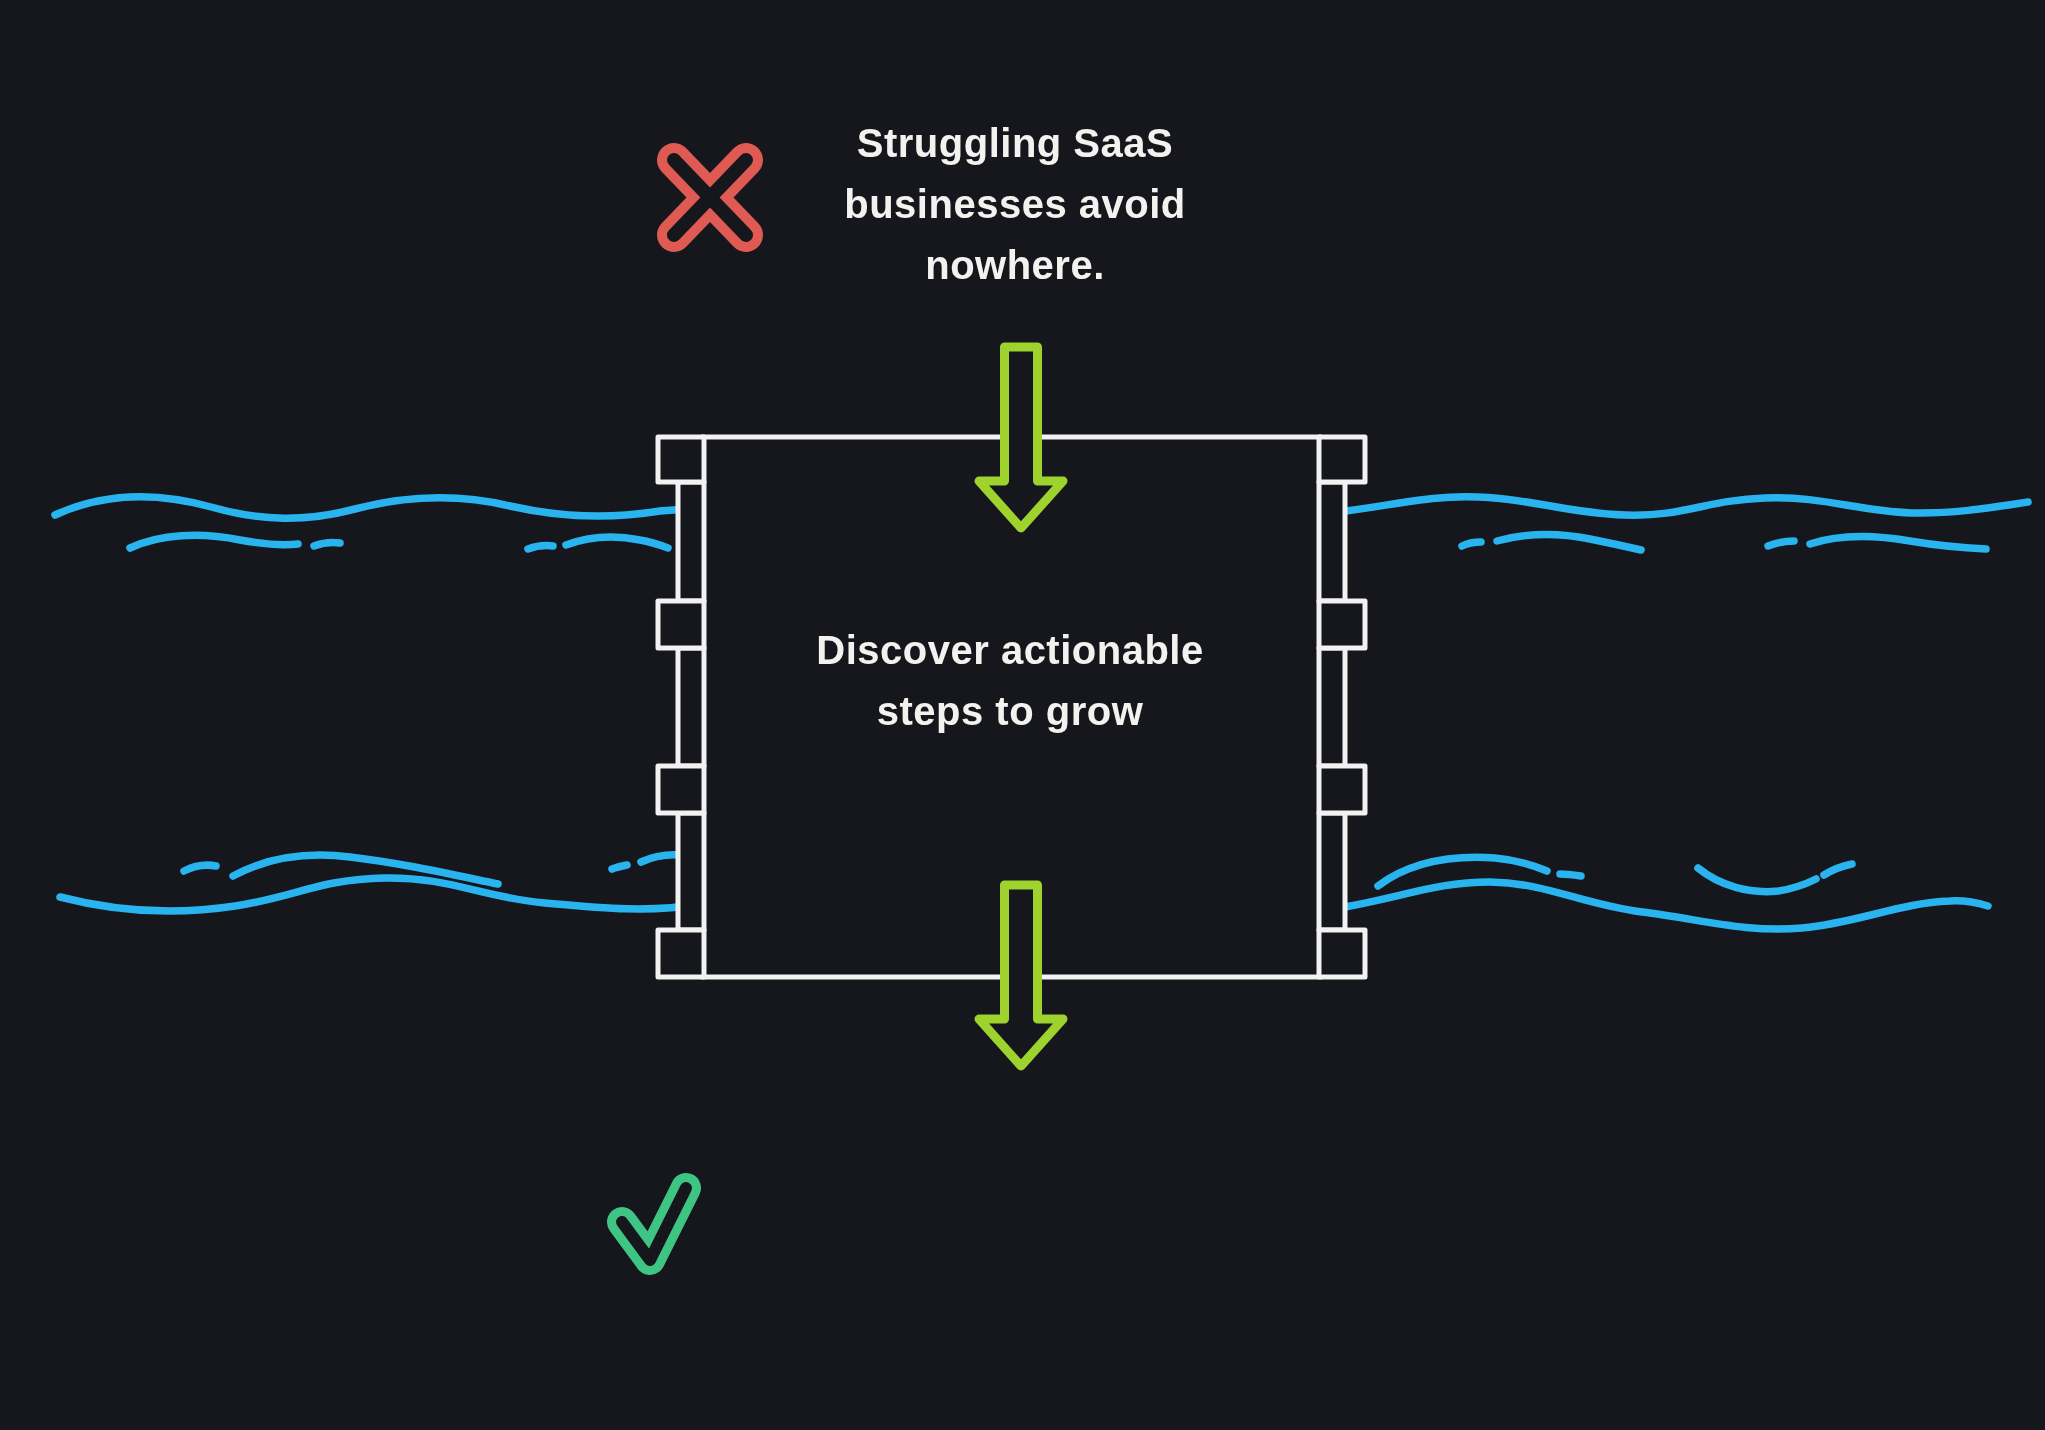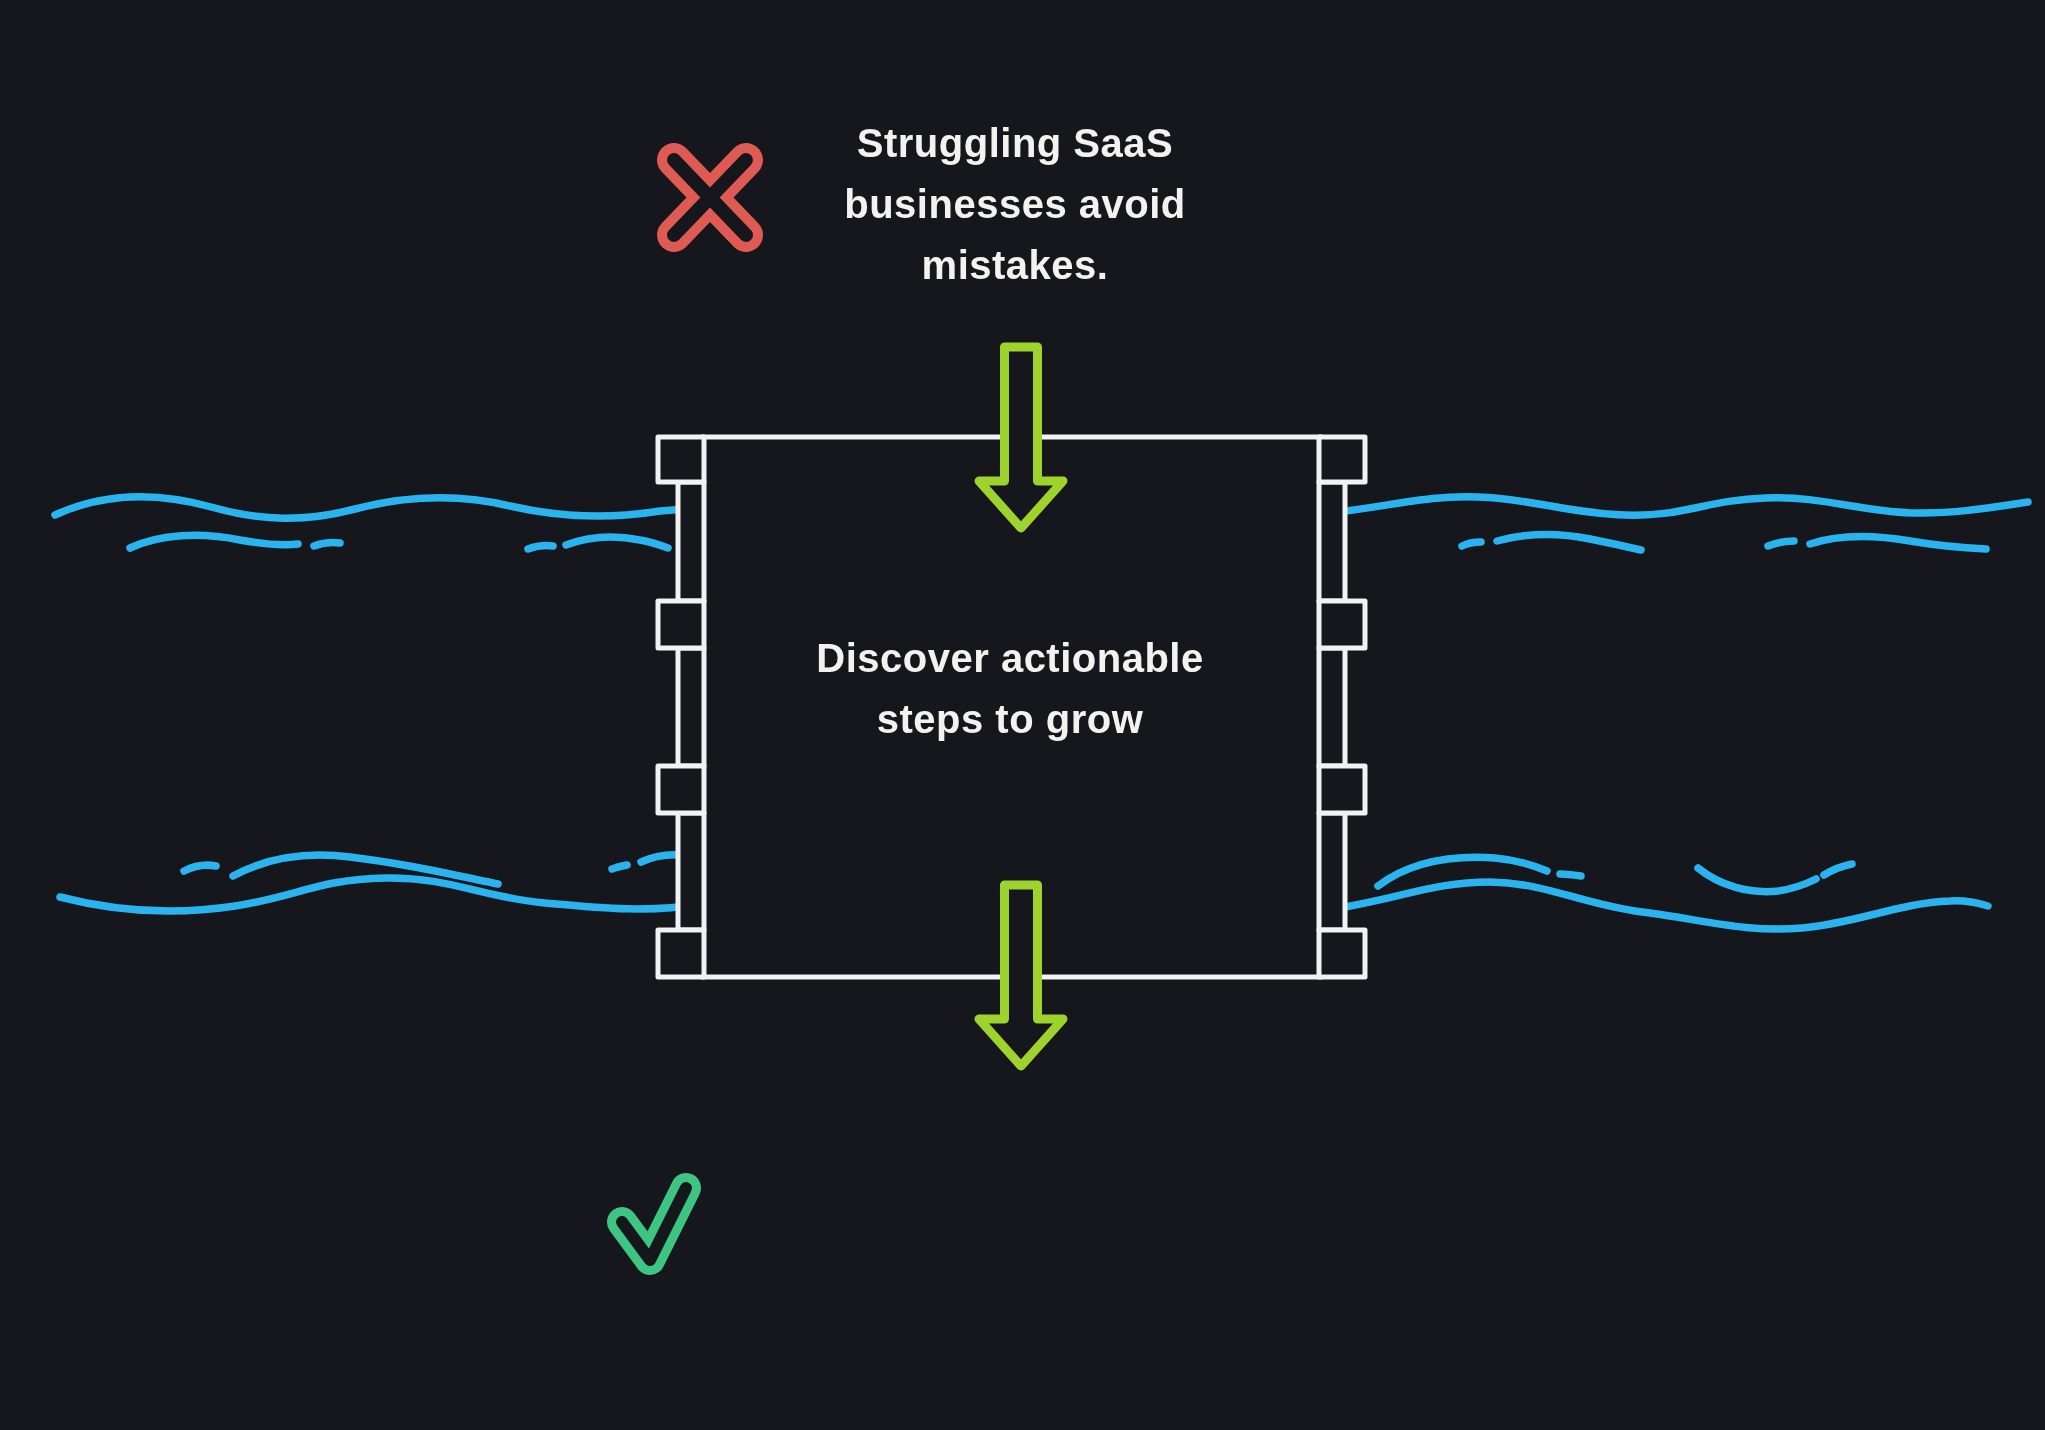--- a/index.html
+++ b/index.html
@@ -15,21 +15,21 @@
     position:absolute;
     text-align:center;
     color:#f4f2ee;
     font-weight:700;
     font-size:40px;
     line-height:61px;
     letter-spacing:0.5px;
     white-space:nowrap;
   }
   #caption-top   {left:765px; top:113px;  width:500px;}
-  #caption-middle{left:730px; top:620px;  width:560px;margin-top:8px;}
+  #caption-middle{left:730px; top:620px;  width:560px;}
   #caption-bottom{left:630px; top:1162px; width:560px;}
 </style>
 </head>
 <body>
 
 <div id="canvas">
 
   <svg id="art" viewBox="0 0 2045 1430">
 
     <rect x="0" y="0" width="2045" height="1430" fill="#15171c"></rect>
@@ -114,21 +114,21 @@
       </g>
       <g fill="none" stroke-width="12" stroke-linecap="round" stroke-linejoin="round" stroke="#15171c">
         <path d="M622,1222 L650,1260 L686,1188"></path>
       </g>
     </g>
   </svg>
 
   <div id="caption-top" class="caption">
     <div>Struggling SaaS</div>
     <div>businesses avoid</div>
-    <div>mistakes.</div>
+    <div>nowhere.</div>
   </div>
 
   <div id="caption-middle" class="caption">
     <div>Discover actionable</div>
     <div>steps to grow</div>
   </div>
 
   <div id="caption-bottom" class="caption">
   </div>
 

